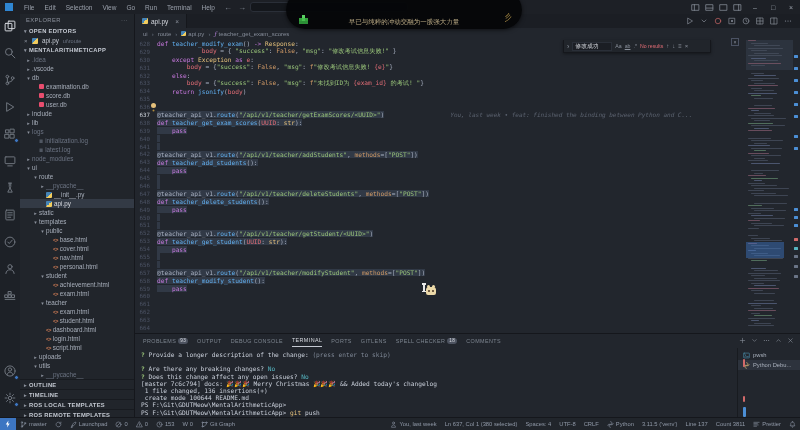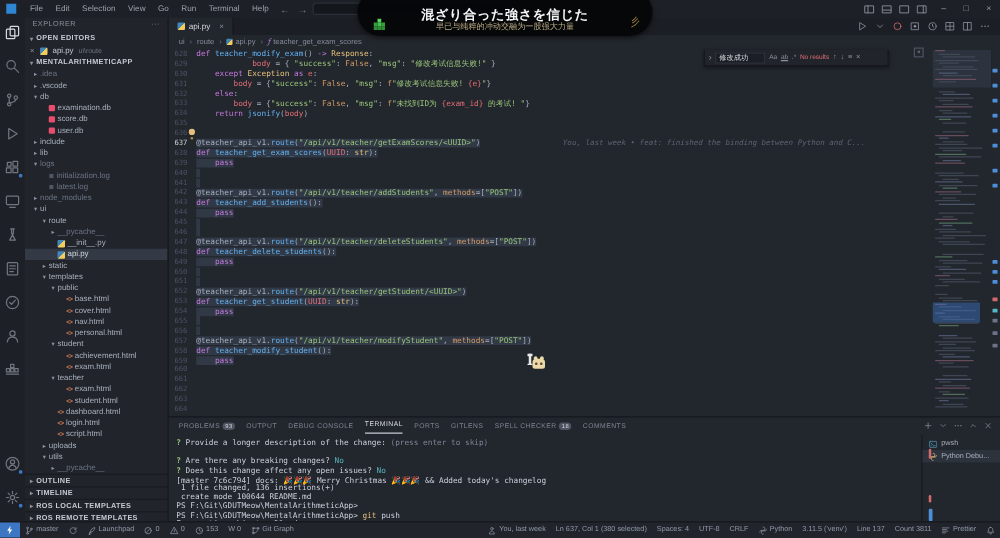--- a/index.html
+++ b/index.html
@@ -155,21 +155,20 @@
   <div class="win-controls">
     <span>–</span>
     <span>□</span>
     <span>×</span>
   </div>
 </div>
 
 <div class="overlay">
   <div class="overlay-inner">
     <span class="ov-plant"></span>
-    <div class="ov-title">混ざり合った強さを信じた</div>
     <div class="ov-sub">早已与纯粹的冲动交融为一股强大力量</div>
     <span class="ov-seal">彡</span>
   </div>
 </div>
 
 <div class="activitybar" id="activitybar">
     <div class="act-icon active">
       <svg width="12" height="12" viewBox="0 0 16 16" fill="none" stroke="currentColor" stroke-width="1.3" stroke-linecap="round" stroke-linejoin="round">
         <rect x="5.5" y="1.5" width="9" height="10" rx="1"></rect>
         <rect x="1.5" y="4.5" width="9" height="10" rx="1"></rect>

